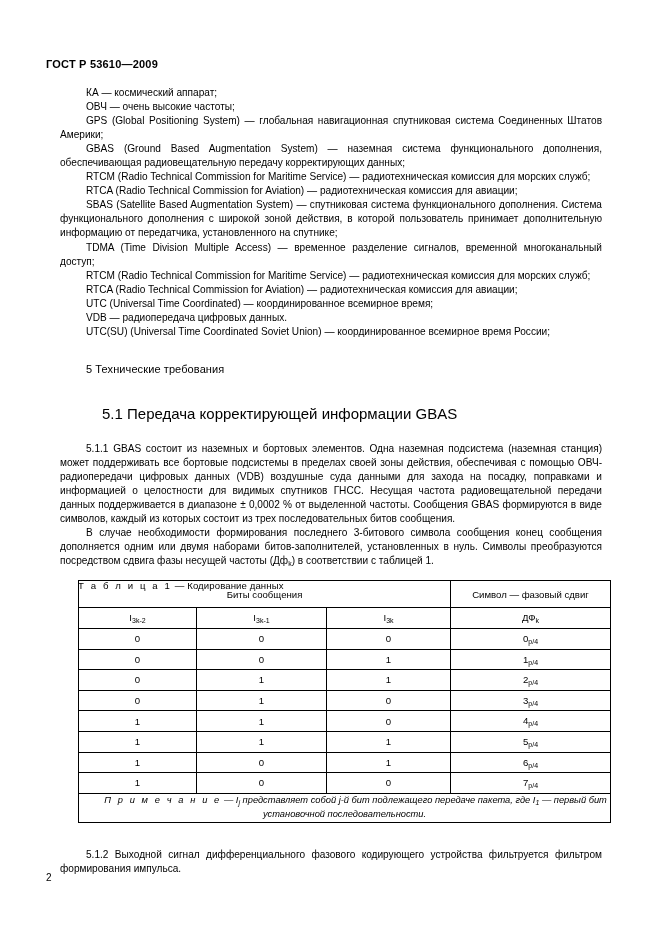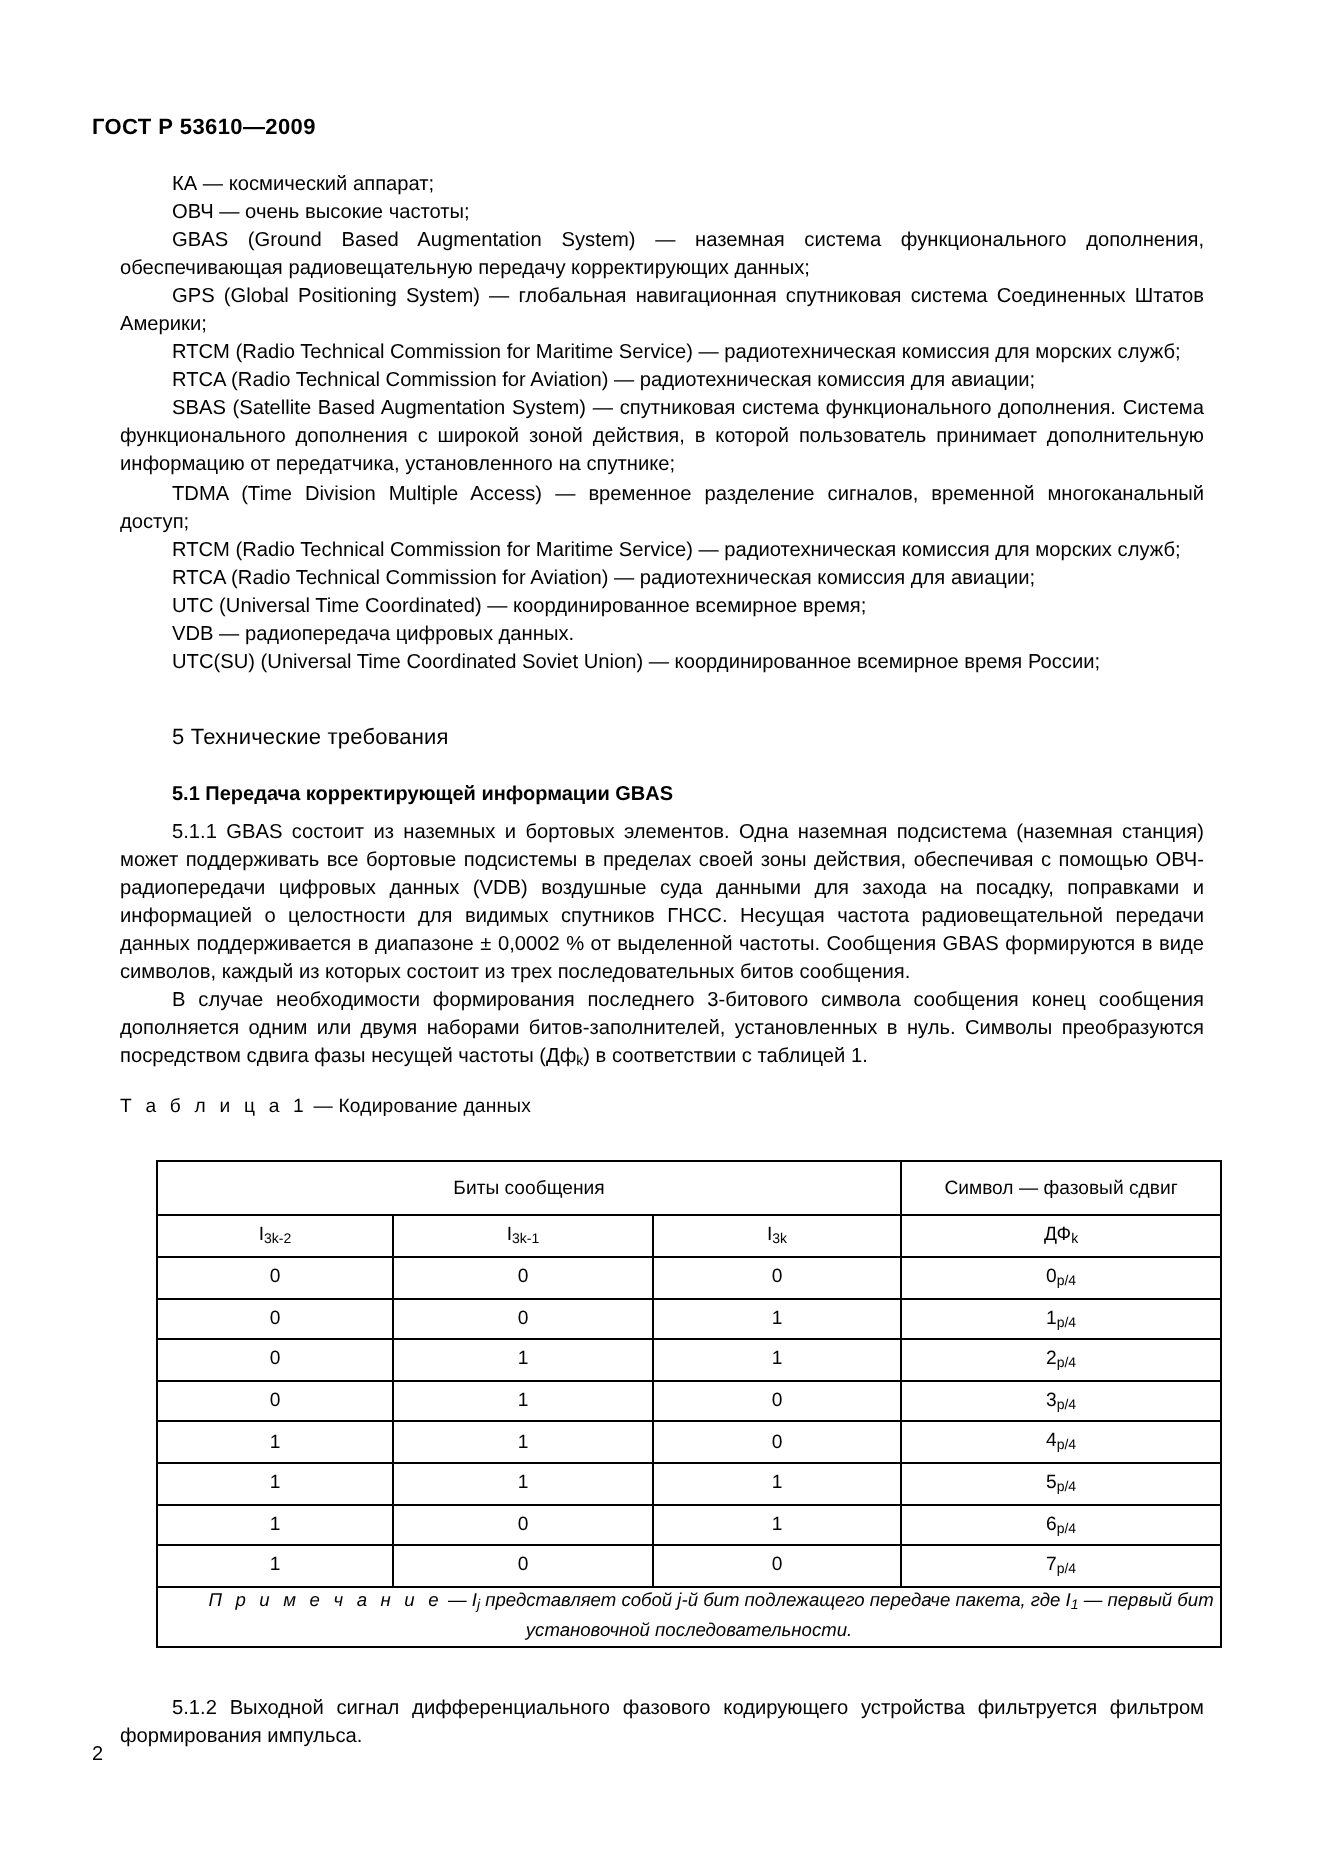--- a/index.html
+++ b/index.html
@@ -47,35 +47,36 @@
   p {
     margin: 0;
     text-align: justify;
     text-justify: inter-word;
   }
   p.ind {
     text-indent: 26px;
   }
   p.noind {
     text-indent: 0;
+    margin-left: 18px;
   }
 
   
   h2.sec {
     margin: 0;
     font-size: 11px;
     font-weight: normal;
     line-height: 14px;
     text-indent: 26px;
     letter-spacing: 0.1px;
   }
   h3.subsec {
-    margin: 0;
-    font-size: 10px;
-    font-weight: bold;
+    margin: 16px;
+    font-size: 15px;
+    font-weight: normal;
     line-height: 14px;
     text-indent: 26px;
   }
   .gap-lg { height: 23px; }
   .gap-md { height: 15px; }
   .gap-sm { height: 8px; }
   .gap-xs { height: 5px; }
 
   
   .tbl-caption {
@@ -175,22 +176,22 @@
 <body>
 
 <div class="page">
 
   <div class="doc-header">ГОСТ Р 53610—2009</div>
 
   <div class="content">
 
     <p class="ind">КА — космический аппарат;</p>
     <p class="ind">ОВЧ — очень высокие частоты;</p>
+    <p class="ind">GPS (Global Positioning System) — глобальная навигационная спутниковая система Соединенных Штатов Америки;</p>
     <p class="ind">GBAS (Ground Based Augmentation System) — наземная система функционального дополнения, обеспечивающая радиовещательную передачу корректирующих данных;</p>
-    <p class="ind">GPS (Global Positioning System) — глобальная навигационная спутниковая система Соединенных Штатов Америки;</p>
     <p class="ind">RTCM (Radio Technical Commission for Maritime Service) — радиотехническая комиссия для морских служб;</p>
     <p class="ind">RTCA (Radio Technical Commission for Aviation) — радиотехническая комиссия для авиации;</p>
     <p class="ind">SBAS (Satellite Based Augmentation System) — спутниковая система функционального дополнения. Система функционального дополнения с широкой зоной действия, в которой пользователь принимает дополнительную информацию от передатчика, установленного на спутнике;</p>
     <p class="ind">TDMA (Time Division Multiple Access) — временное разделение сигналов, временной многоканальный доступ;</p>
     <p class="ind">RTCM (Radio Technical Commission for Maritime Service) — радиотехническая комиссия для морских служб;</p>
     <p class="ind">RTCA (Radio Technical Commission for Aviation) — радиотехническая комиссия для авиации;</p>
     <p class="ind">UTC (Universal Time Coordinated) — координированное всемирное время;</p>
     <p class="ind">VDB — радиопередача цифровых данных.</p>
     <p class="ind">UTC(SU) (Universal Time Coordinated Soviet Union) — координированное всемирное время России;</p>
 

